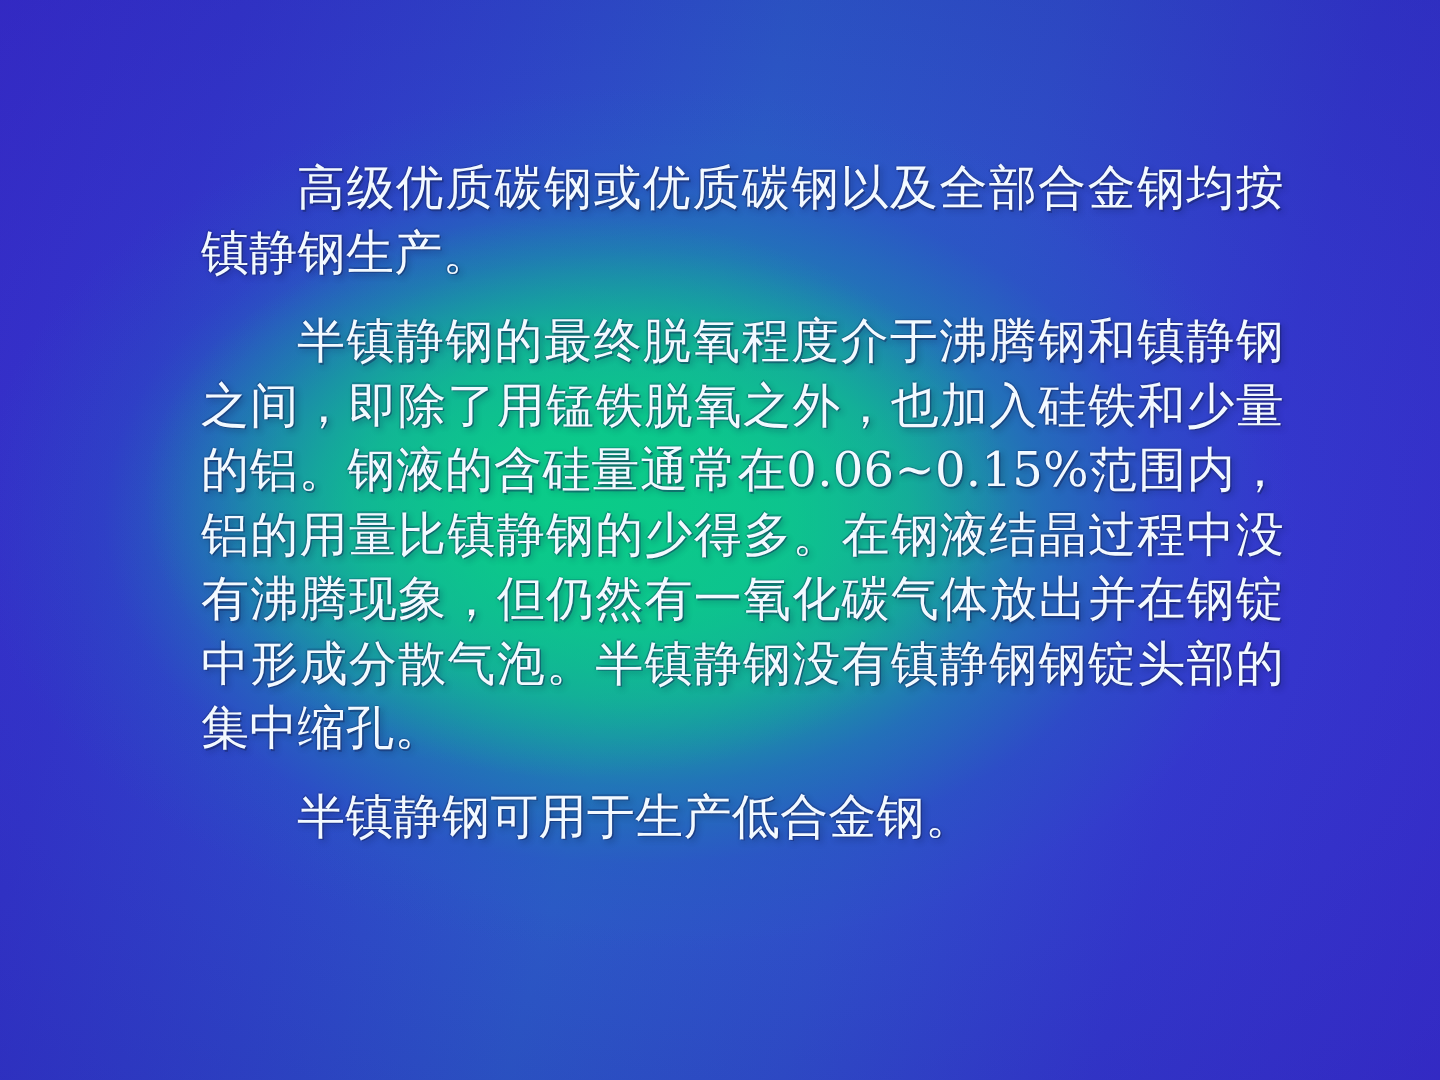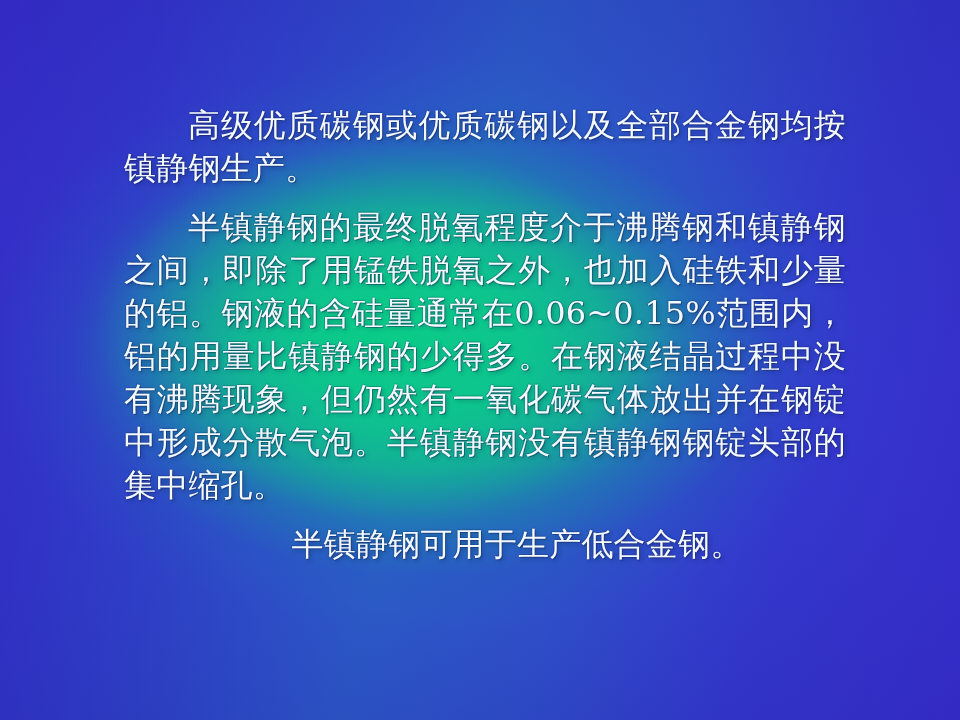--- a/index.html
+++ b/index.html
@@ -60,21 +60,21 @@
     background:
       radial-gradient(ellipse 80% 78% at 50% 50%,
         rgba(0,0,0,0) 46%,
         rgba(28,24,150,0.16) 74%,
         rgba(32,26,160,0.34) 100%);
   }
 
   
   #content {
     position: absolute;
-    left: 124px;
+    left: 134px;
     top: 104px;
     width: 722px;
     z-index: 5;
   }
 
   .para {
     margin: 0 0 0 0;
     text-indent: 2em;
     font-family: "DejaVu Serif", "Liberation Serif", serif;
     font-size: 32px;
@@ -87,21 +87,21 @@
       1px 1px 0 rgba(18,28,80,0.42),
       -1px 0 0 rgba(18,28,80,0.22),
       0 -1px 0 rgba(18,28,80,0.22),
       2px 2px 4px rgba(10,20,60,0.30);
     -webkit-font-smoothing: antialiased;
   }
   .para + .para {
     margin-top: 16px;
   }
   .para.last {
-    text-align: center;
+    text-align: left;
   }
 </style>
 </head>
 <body>
 
 <div id="slide">
 
   <div class="bg-layer bg-base"></div>
   <div class="bg-layer bg-green"></div>
   <div class="bg-layer bg-green2"></div>

